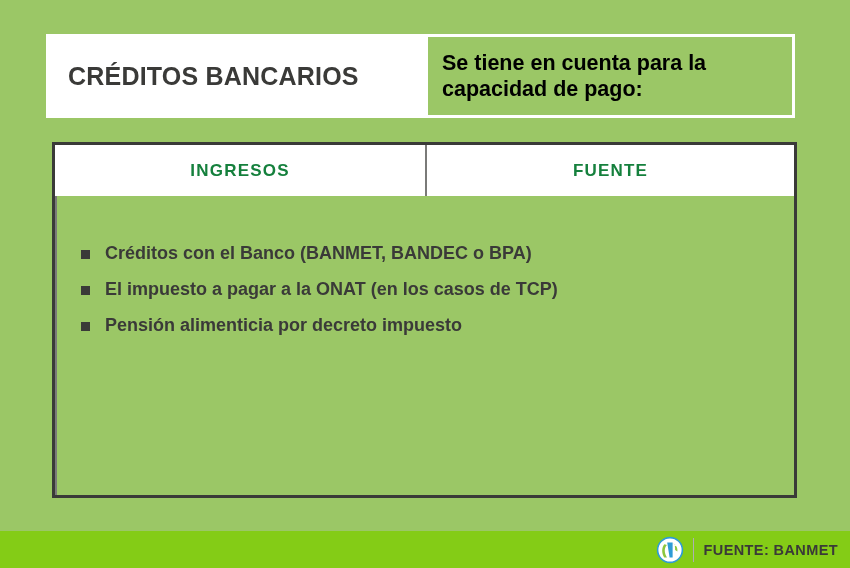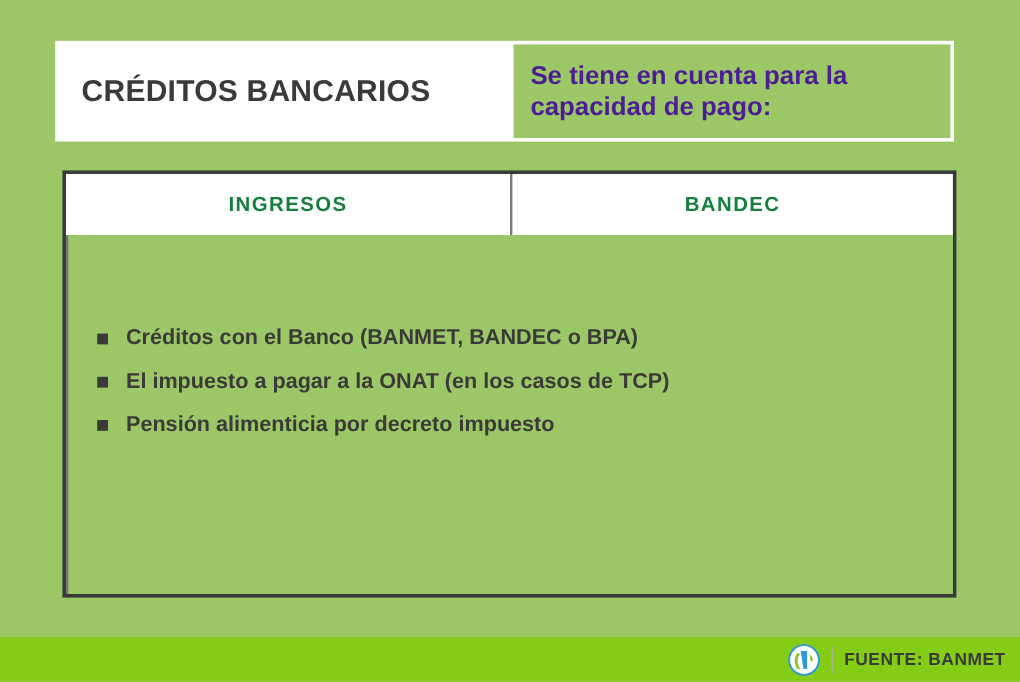--- a/index.html
+++ b/index.html
@@ -50,21 +50,21 @@
     border: 3px solid #FFFFFF;
     box-sizing: border-box;
     display: flex;
     align-items: center;
     padding-left: 14px;
     padding-right: 8px;
   }
   .header-right-text {
     font-size: 21.5px;
     font-weight: bold;
-    color: #4c1d95;
+    color: #000000;
     line-height: 1.22;
   }
 
   
   .table {
     position: absolute;
     left: 52px;
     top: 142px;
     width: 745px;
     height: 356px;
@@ -109,21 +109,21 @@
   ul.items {
     list-style: none;
     margin: 0;
     padding: 0;
   }
   ul.items.left {
     margin-top: 46px;
     padding-left: 76px;
   }
   ul.items.right {
-    margin-top: 74px;
+    margin-top: 46px;
     padding-left: 24px;
     padding-right: 12px;
   }
   ul.items li {
     position: relative;
     color: #3A3A38;
     font-weight: bold;
   }
   ul.items.left li {
     font-size: 19px;
@@ -193,21 +193,21 @@
     </div>
   </div>
 
   <div class="table">
 
     <div class="table-head">
       <div class="head-cell col-left">
         <span class="head-text">INGRESOS</span>
       </div>
       <div class="head-cell col-right">
-        <span class="head-text">BANDEC</span>
+        <span class="head-text">FUENTE</span>
       </div>
     </div>
 
     <div class="table-body">
 
 
       <div class="col-right">
         <ul class="items right">
           <li>
             <span class="bullet"></span>

